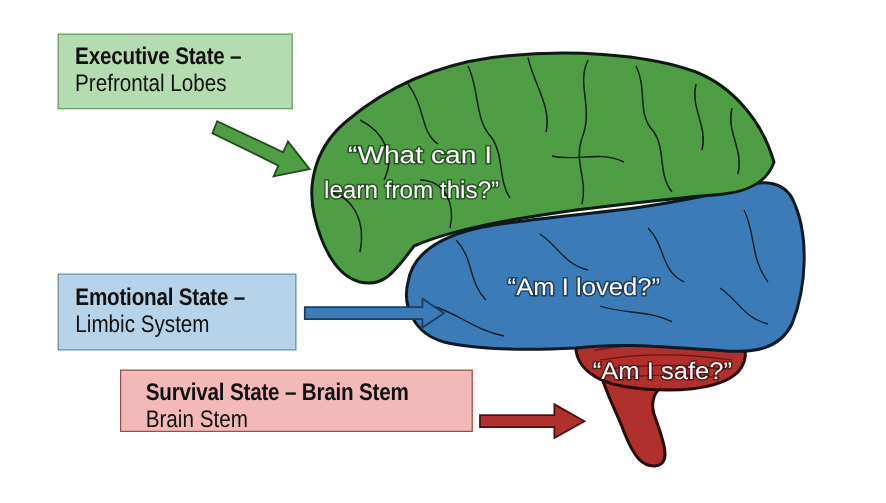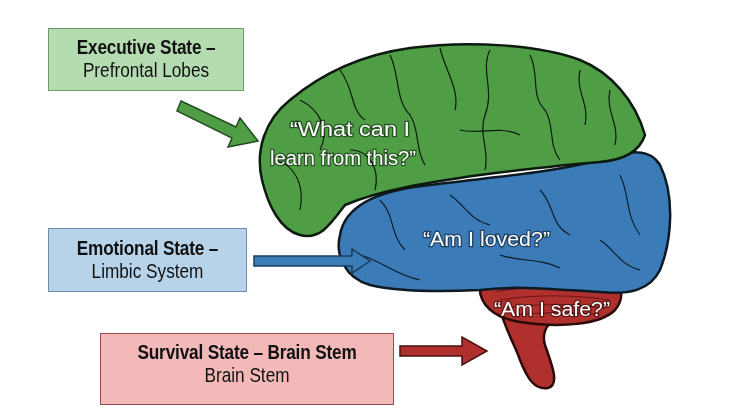--- a/index.html
+++ b/index.html
@@ -1,26 +1,26 @@
 <!DOCTYPE html>
 <html><head>
   <meta charset="utf-8">
   <style>
     html, body { margin: 0; padding: 0; background: #ffffff; }
     body { width: 738px; height: 419px; position: relative; overflow: hidden; font-family: "Liberation Sans", sans-serif; }
     .label-box {
-      position: absolute; box-sizing: border-box; text-align: center;
+      position: absolute; box-sizing: border-box; text-align: left;
       font-family: "Liberation Sans", sans-serif; color: #111;
       line-height: 1.15;
     }
     .label-box .l1 { font-weight: bold; font-size: 20px; display: block; transform: scaleX(0.86); letter-spacing: -0.2px; }
     .label-box .l2 { font-size: 20px; display: block; transform: scaleX(0.86); }
     #box-exec { left: 48px; top: 28px; width: 196px; height: 63px; background: #b5dbb0; border: 1.5px solid #6a9e67; padding-top: 7px; }
     #box-emo { left: 48px; top: 228px; width: 199px; height: 64px; background: #b7d3ea; border: 1.5px solid #6f8fae; padding-top: 8px; }
-    #box-surv { left: 100px; top: 333px; width: 294px; height: 72px; background: #f2b9b8; border: 1.5px solid #9a4c4c; padding-top: 7px; }
+    #box-surv { left: 100px; top: 308px; width: 294px; height: 52px; background: #f2b9b8; border: 1.5px solid #9a4c4c; padding-top: 7px; }
     #diagram { position: absolute; left: 0; top: 0; }
     .q-text {
       font-family: "Liberation Sans", sans-serif; fill: #ffffff; font-size: 20px;
       paint-order: stroke; stroke: rgba(0,0,0,0.45); stroke-width: 2.5px;
     }
   </style>
 </head>
 <body>
 
 <svg id="diagram" width="738" height="419" viewBox="0 0 738 419">

